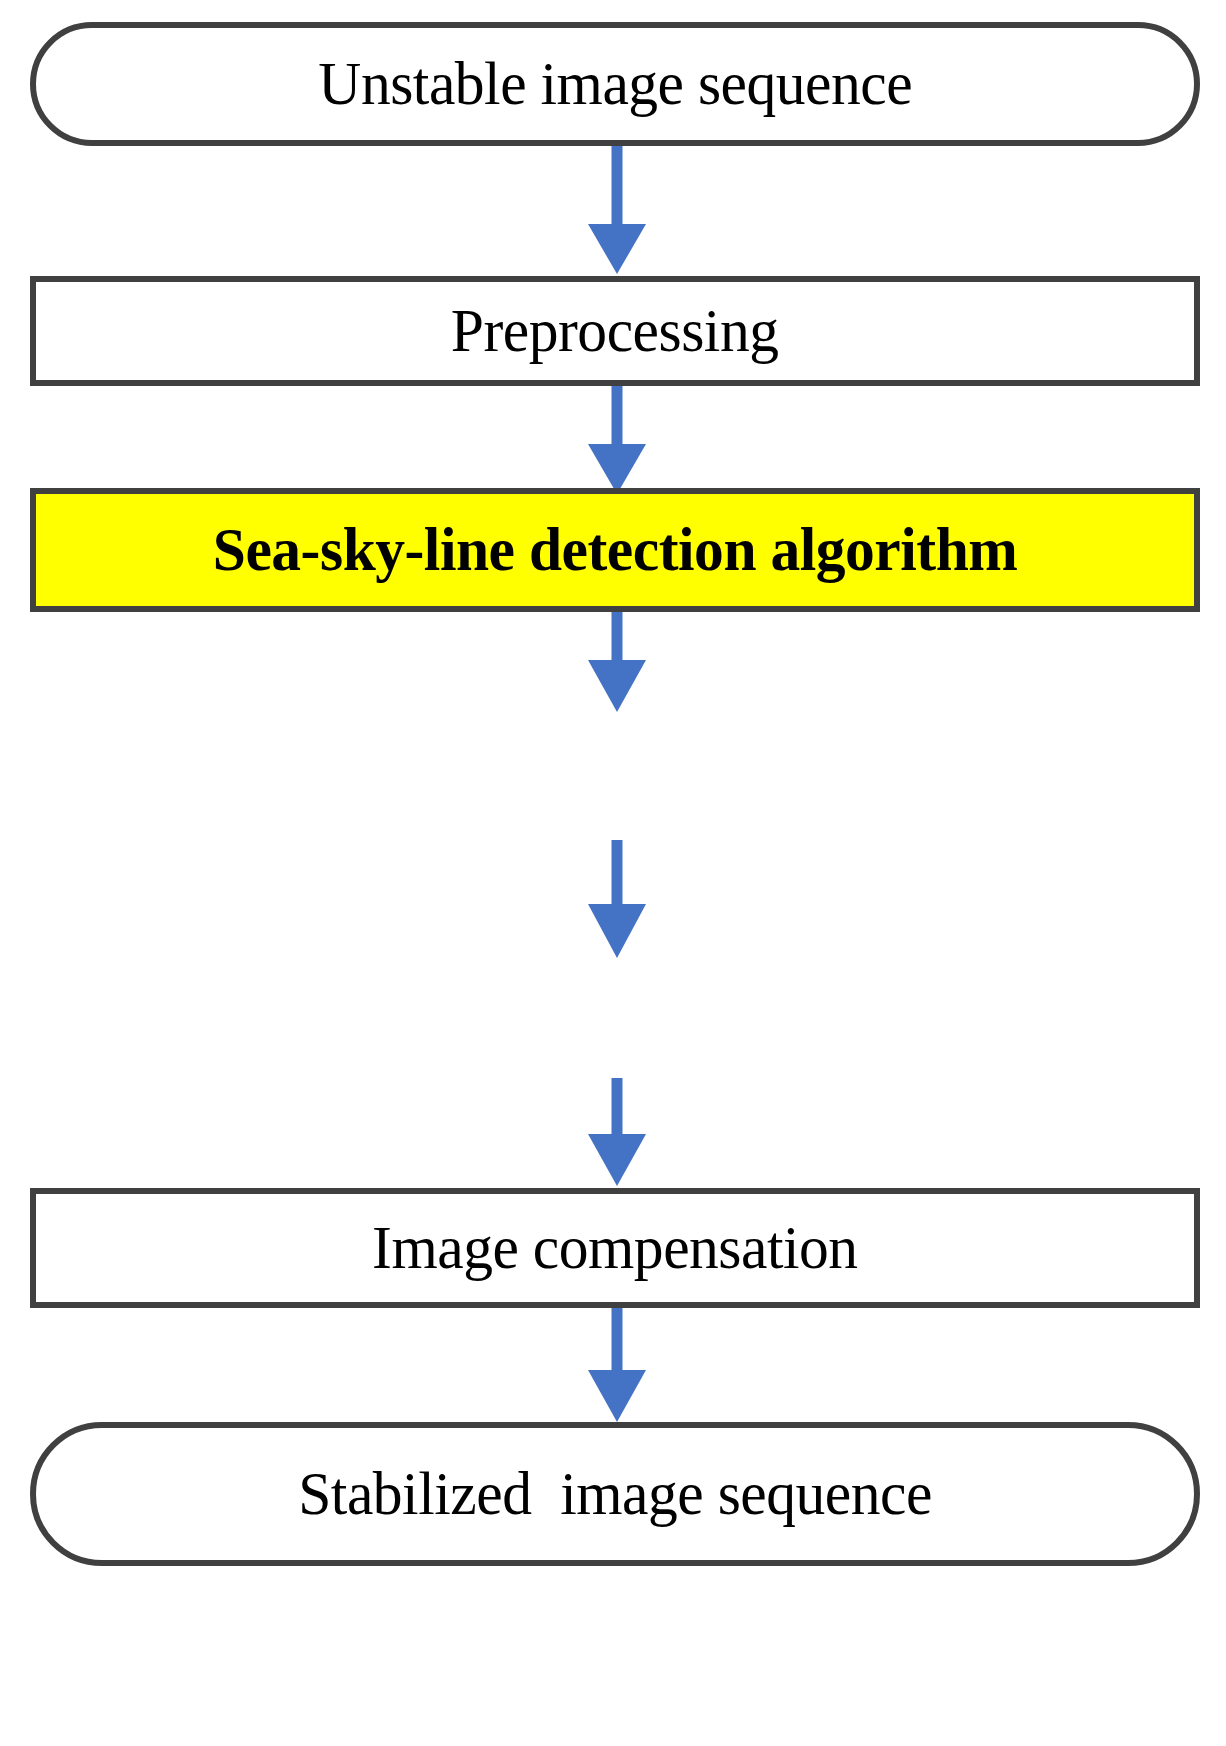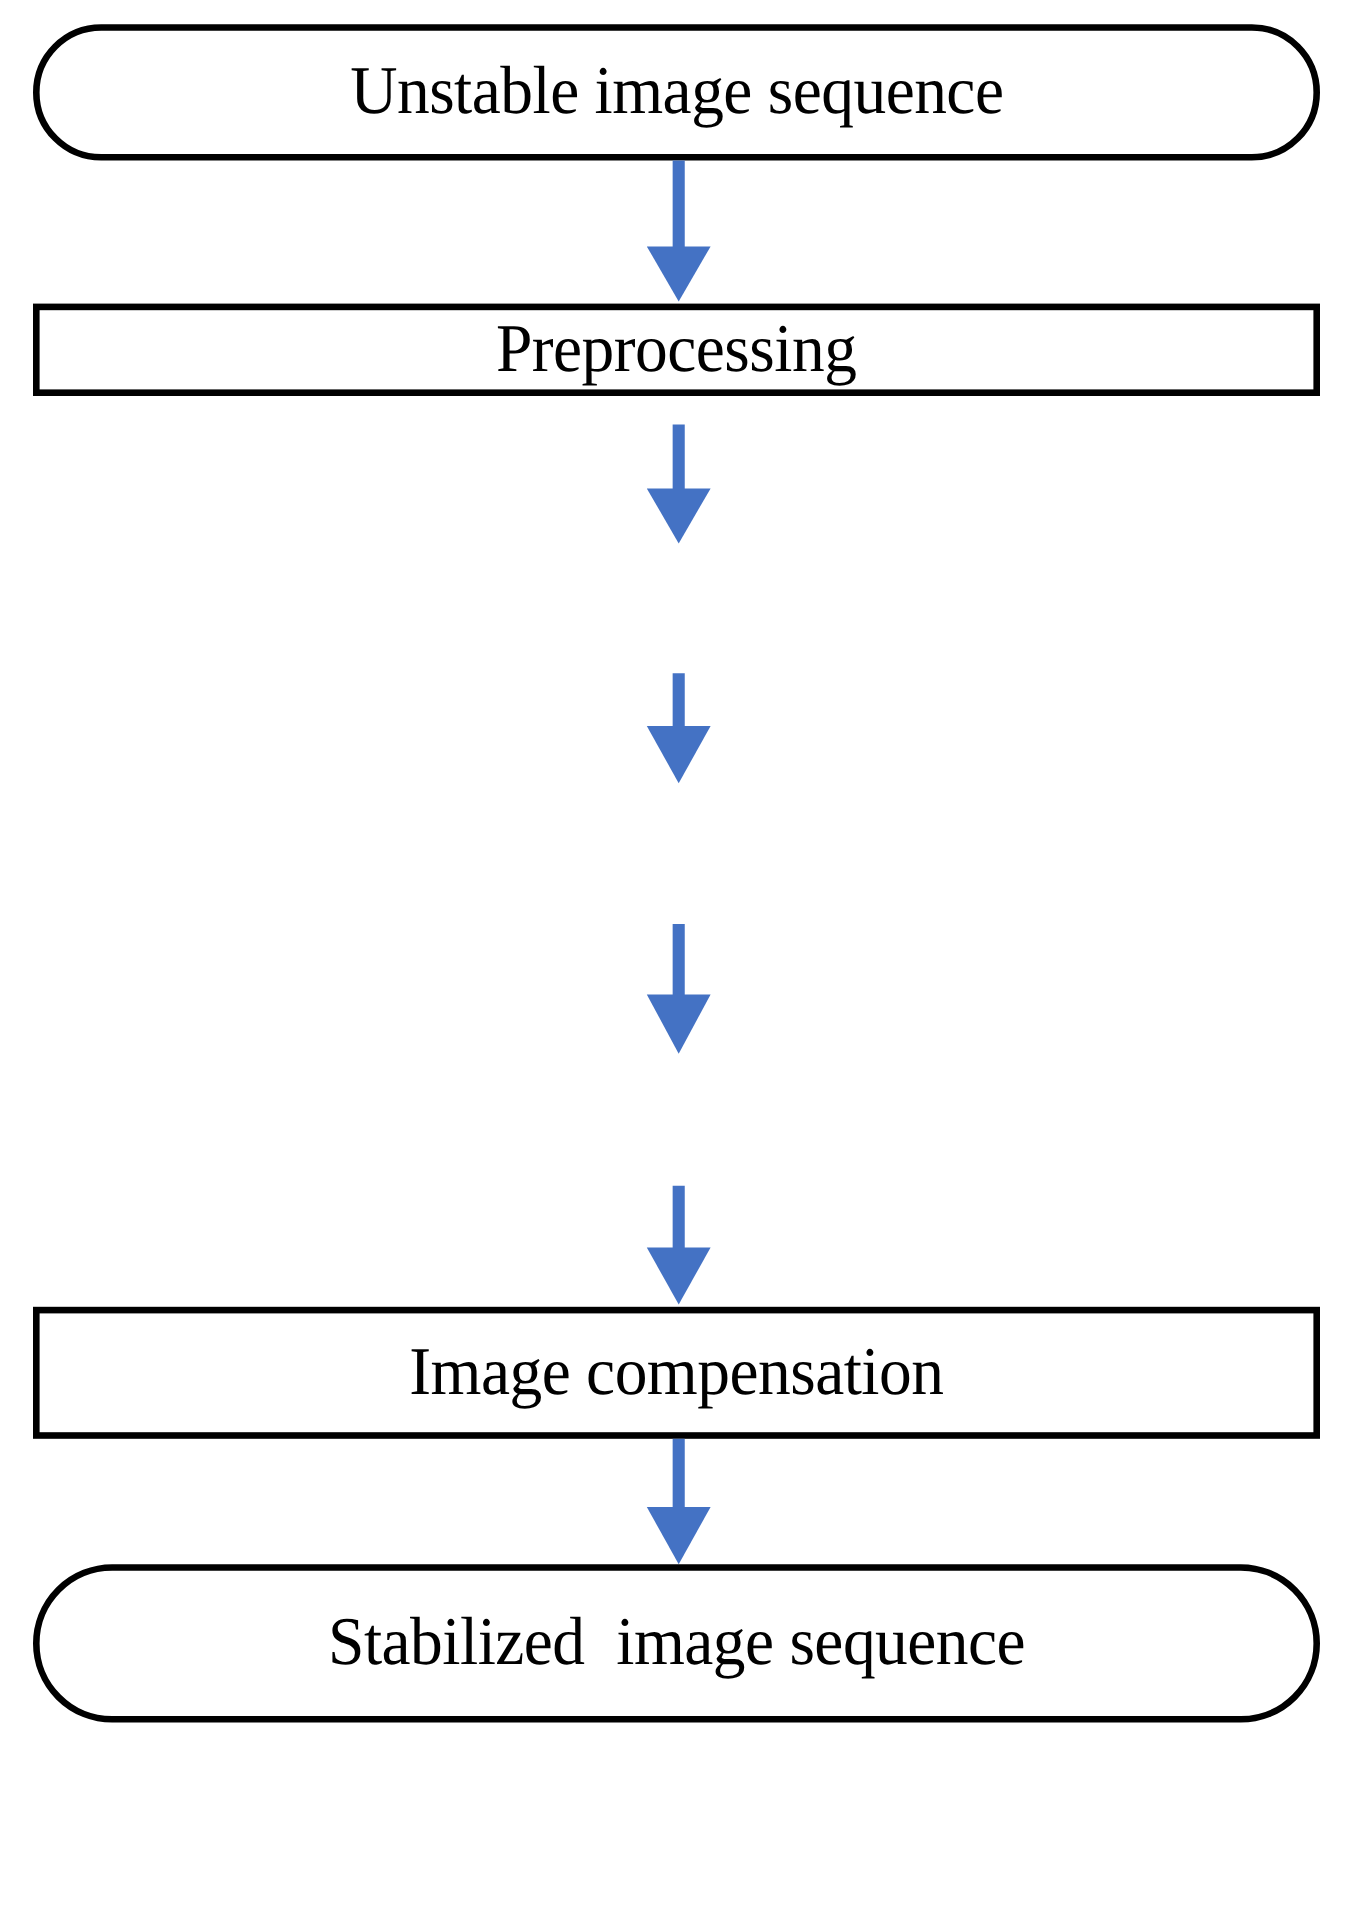--- a/index.html
+++ b/index.html
@@ -19,21 +19,21 @@
     width: 1226px;
     height: 1746px;
     box-sizing: border-box;
   }
 
   .node {
     position: absolute;
     left: 30px;
     width: 1170px;
     box-sizing: border-box;
-    border: 6px solid #000000;
+    border: 6px solid #404040;
     background: #ffffff;
     display: flex;
     align-items: center;
     justify-content: center;
     text-align: left;
   }
 
   .node .label {
     font-size: 62px;
     line-height: 1.05;
@@ -78,31 +78,34 @@
     <span class="label">Unstable image sequence</span>
   </div>
 
   <div class="arrow" style="top:146px; height:130px;">
     <svg width="1226" height="130" viewBox="0 0 1226 130">
       <line x1="617" y1="0" x2="617" y2="92" stroke="#4472c4" stroke-width="11"></line>
       <polygon points="588,78 646,78 617,128" fill="#4472c4"></polygon>
     </svg>
   </div>
 
-  <div class="node" style="top:276px; height:84px;">
+  <div class="node" style="top:276px; height:110px;">
     <span class="label">Preprocessing</span>
   </div>
 
   <div class="arrow" style="top:386px; height:110px;">
     <svg width="1226" height="110" viewBox="0 0 1226 110">
       <line x1="617" y1="0" x2="617" y2="72" stroke="#4472c4" stroke-width="11"></line>
       <polygon points="588,58 646,58 617,108" fill="#4472c4"></polygon>
     </svg>
   </div>
 
+  <div class="node highlight" style="top:488px; height:124px;">
+    <span class="label">Sea-sky-line detection algorithm</span>
+  </div>
 
   <div class="arrow" style="top:612px; height:110px;">
     <svg width="1226" height="110" viewBox="0 0 1226 110">
       <line x1="617" y1="0" x2="617" y2="62" stroke="#4472c4" stroke-width="11"></line>
       <polygon points="588,48 646,48 617,100" fill="#4472c4"></polygon>
     </svg>
   </div>
 
 
   <div class="arrow" style="top:840px; height:120px;">

